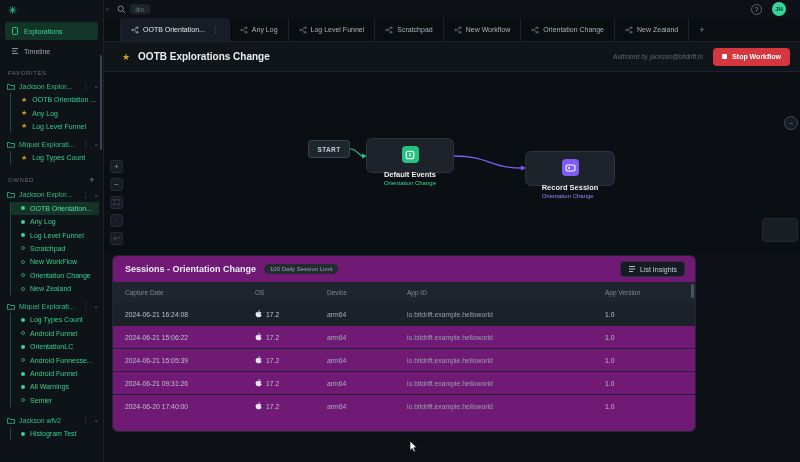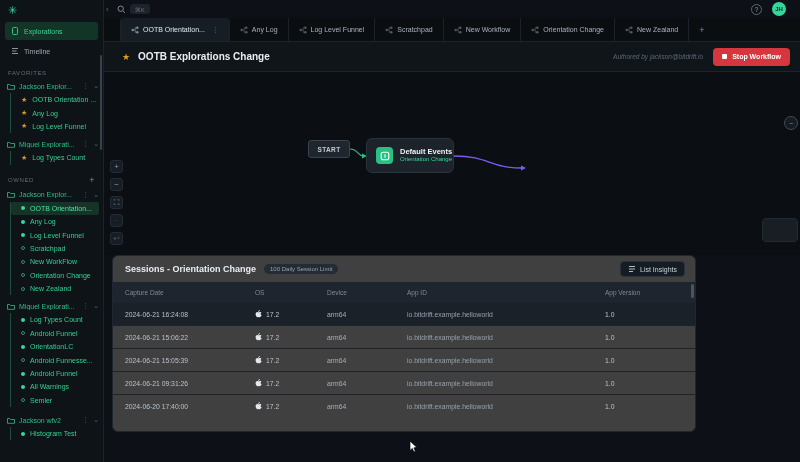--- a/index.html
+++ b/index.html
@@ -66,41 +66,41 @@
     border-radius:4px; height:18px; padding:0 9px; display:flex; align-items:center; gap:5px; }
   .stop-sq { width:5px; height:5px; background:#fff; border-radius:1px; }
 
   
   .canvas { position:absolute; left:104px; top:72px; width:696px; height:183px; background:#0b0e12; }
   .edges { position:absolute; left:0; top:0; }
   .start-node { position:absolute; left:204px; top:68px; width:42px; height:18px; background:#20262e;
     border:1px solid #39424d; border-radius:3px; color:#c2cbd4; font-size:6.5px; font-weight:bold;
     display:flex; align-items:center; justify-content:center; letter-spacing:.4px; }
   .flow-node { position:absolute; background:#1d232b; border:1px solid #2a323c; border-radius:6px;
-    display:flex; align-items:center; gap:7px; padding:7px 9px; }
+    display:flex; align-items:center; gap:7px; padding:7px 9px;flex-direction:column; }
   .node-default { left:262px; top:66px; width:88px; height:35px; }
   .node-record { left:421px; top:79px; width:90px; height:35px; }
   .node-ic { width:17px; height:17px; border-radius:4px; display:flex; align-items:center; justify-content:center; flex:0 0 auto; }
   .node-ic.green { background:#27c281; }
   .node-ic.purple { background:#7d5cf6; }
   .node-title { color:#eef2f6; font-size:7.5px; font-weight:bold; line-height:1.3; white-space:nowrap; }
   .node-sub { font-size:6px; line-height:1.3; white-space:nowrap; }
   .node-sub.green { color:#35d69a; }
   .node-sub.purple { color:#9f86ff; }
   .canvas-ctrl { position:absolute; left:6px; top:88px; display:flex; flex-direction:column; gap:5px; }
   .ctrl-btn { width:13px; height:13px; background:#171d24; border:1px solid #232b34; border-radius:3px;
     color:#8b98a5; font-size:8px; display:flex; align-items:center; justify-content:center; }
   .ctrl-btn.dim { color:#4a5561; }
   .chat-bubble { position:absolute; right:2px; top:44px; width:14px; height:14px; border:1px solid #414c58;
     border-radius:50%; background:#161c23; color:#8b98a5; font-size:7px; display:flex; align-items:center; justify-content:center; }
   .minimap { position:absolute; right:2px; top:146px; width:36px; height:24px; background:#1a2027;
     border:1px solid #242c35; border-radius:4px; opacity:.9; }
 
   
-  .panel { position:absolute; left:112px; top:255px; width:584px; height:177px; background:#404040;
+  .panel { position:absolute; left:112px; top:255px; width:584px; height:177px; background:#701a75;
     border:1px solid #1f2730; border-radius:6px; overflow:hidden; }
   .panel-title-row { height:26px; display:flex; align-items:center; padding:0 10px 0 12px; gap:8px; }
   .panel-title { color:#e8edf2; font-weight:bold; font-size:9px; }
   .limit-badge { background:#232b34; color:#97a3ae; font-size:6px; padding:2px 6px; border-radius:7px; }
   .insights-btn { margin-left:auto; background:#161c23; border:1px solid #2a323c; border-radius:4px;
     color:#c7d0d9; font-size:7px; height:16px; display:flex; align-items:center; gap:4px; padding:0 7px; }
   .thead { height:20px; background:#1e252e; display:grid;
     grid-template-columns:130px 72px 80px 198px 94px 70px 1fr; align-items:center;
     padding:0 12px; color:#7d8a96; font-size:6.5px; }
   .trow { height:23px; display:grid; grid-template-columns:130px 72px 80px 198px 94px 70px 1fr;
@@ -394,20 +394,32 @@
             <rect x="1.2" y="1.2" width="7.6" height="7.6" rx="2" fill="none" stroke="#fff" stroke-width="1.1"></rect>
             <path d="M5 3.2v3.6" stroke="#fff" stroke-width="1.1"></path>
           </svg>
       </div>
       <div>
         <div class="node-title">Default Events</div>
         <div class="node-sub green">Orientation Change</div>
       </div>
     </div>
 
+    <div class="flow-node node-record">
+      <div class="node-ic purple">
+        <svg width="11" height="10" viewBox="0 0 11 10">
+            <rect x="1" y="2" width="9" height="6" rx="1.5" fill="none" stroke="#fff" stroke-width="1.1"></rect>
+            <circle cx="4" cy="5" r="1.1" fill="#fff"></circle>
+          </svg>
+      </div>
+      <div>
+        <div class="node-title">Record Session</div>
+        <div class="node-sub purple">Orientation Change</div>
+      </div>
+    </div>
 
     <div class="canvas-ctrl">
       <div class="ctrl-btn">+</div>
       <div class="ctrl-btn">−</div>
       <div class="ctrl-btn">⛶</div>
       <div class="ctrl-btn dim">·</div>
       <div class="ctrl-btn dim">↩</div>
     </div>
 
     <div class="chat-bubble">−</div>

